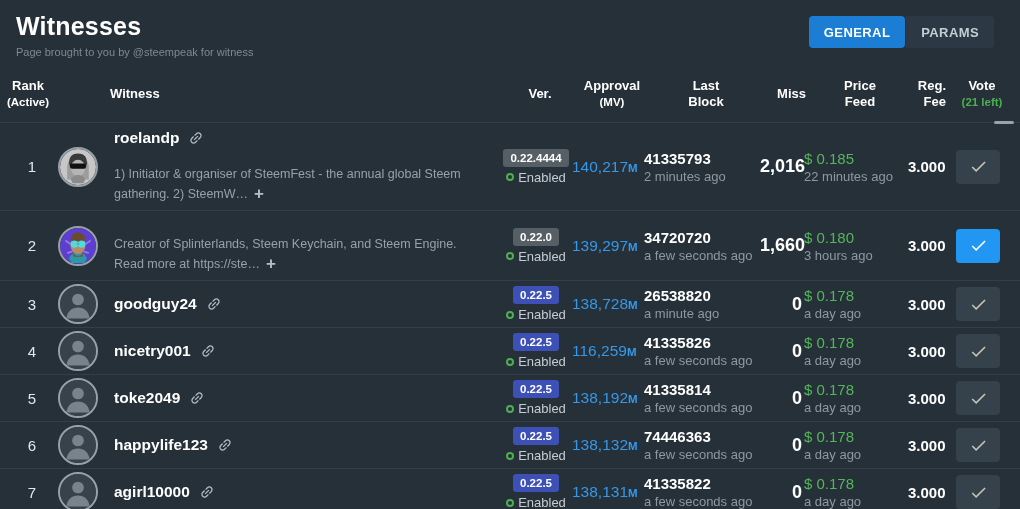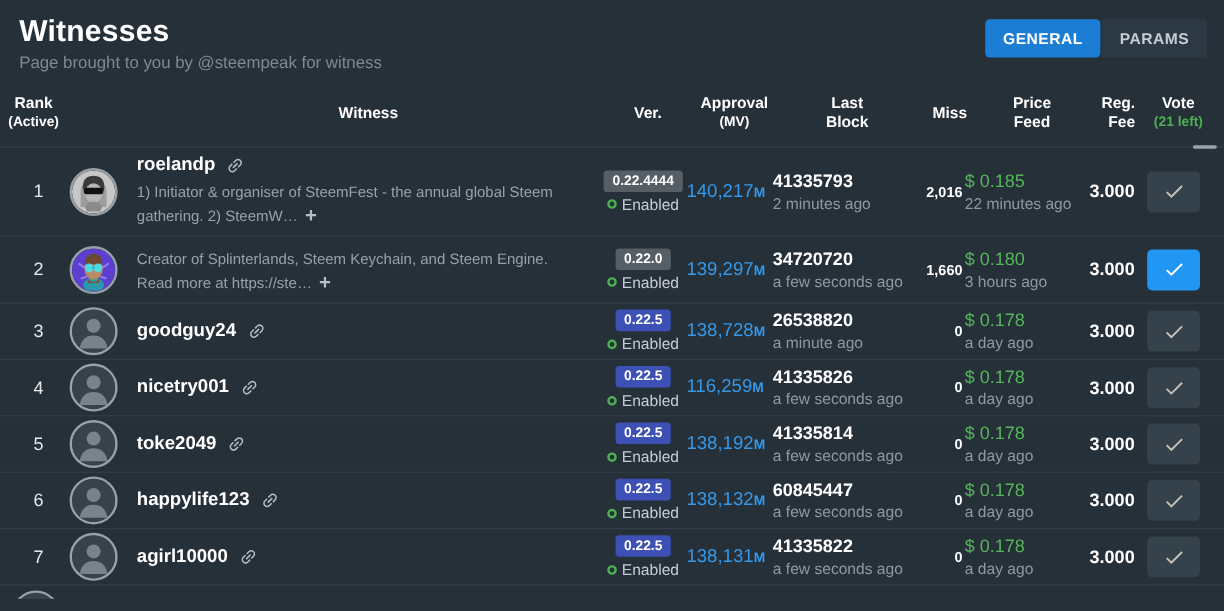--- a/index.html
+++ b/index.html
@@ -17,77 +17,77 @@
     background:var(--bg);
     font-family:"Liberation Sans","DejaVu Sans",sans-serif;
     color:var(--white);
     position:relative;
   }
   .page{width:1020px;height:509px;overflow:hidden;position:relative}
 
   
   .hdr{padding:11px 16px 0;position:relative}
   .hdr h1{font-size:25px;font-weight:700;letter-spacing:.2px;line-height:30px}
-  .hdr .sub{font-size:14px;color:var(--sub);margin-top:3px;line-height:17px}
-  .tabs{position:absolute;top:16px;right:14px;display:flex}
+  .hdr .sub{font-size:11px;color:var(--sub);margin-top:3px;line-height:17px}
+  .tabs{position:absolute;top:16px;right:26px;display:flex}
   .tab{
     border:none;cursor:pointer;height:32px;padding:0 15px;
     font-family:inherit;font-size:13px;font-weight:700;letter-spacing:.4px;
     background:var(--tab-dark);color:var(--tab-dark-text);
   }
   .tab:first-child{border-radius:4px 0 0 4px;margin-right:1px}
   .tab:last-child{border-radius:0 4px 4px 0}
   .tab.active{background:var(--tab-blue);color:#fff;border-radius:4px}
 
   
   .grid{
     display:grid;
     grid-template-columns:48px 58px 1fr 72px 72px 116px 44px 104px 36px 68px;
     align-items:center;
   }
   .thead{padding:17px 4px 12px;position:relative}
   .thead .h{font-size:13px;font-weight:700;line-height:16px;text-align:center}
   .thead .h .small{font-size:11.5px}
-  .thead .h.left{text-align:center}
+  .thead .h.left{text-align:left}
   .thead .h.right{text-align:right;padding-right:2px}
   .thead .h .green{color:var(--enabled-ring);font-weight:700}
   .scroll-hint{position:absolute;right:6px;bottom:-2px;width:20px;height:3px;background:#9aa3a9;border-radius:2px}
 
   .rows .row{border-top:1px solid var(--sep)}
   .row{padding:0 8px}
   .row.short{height:47px}
   .row.tall{padding-top:6px;padding-bottom:6px}
 
   .rank{font-size:15px;color:#e4e8ea;text-align:center}
   .avatar{width:40px;height:40px;border-radius:50%;margin-left:2px;
     border:2px solid var(--ring);background:var(--av-bg);overflow:hidden;cursor:pointer}
   .avatar svg{display:block;width:100%;height:100%}
 
   .witness{padding-right:14px}
   .name-line{display:flex;align-items:center;gap:9px}
   .wname{font-size:15.5px;font-weight:600;color:#fff;cursor:pointer}
   .link-icon{color:#b3bcc2;display:inline-flex;cursor:pointer}
   .link-icon svg{width:16px;height:16px;transform:rotate(-45deg)}
-  .desc{font-size:12.5px;color:var(--desc);line-height:19px;margin-top:4px;max-width:370px}
+  .desc{font-size:12.5px;color:var(--desc);line-height:19px;margin-top:18px;max-width:370px}
   .plus{color:#b6bfc5;font-size:17px;font-weight:700;margin-left:6px;cursor:pointer;display:inline-block;vertical-align:-1px}
 
   .ver{display:flex;flex-direction:column;align-items:center;gap:3px}
   .badge{font-size:11.5px;font-weight:700;color:#fff;background:var(--badge-gray);
     padding:2px 7px;border-radius:3px;line-height:14px}
   .badge.blue{background:var(--badge-blue)}
   .enabled{display:flex;align-items:center;gap:4px;font-size:13px;color:#c6cdd2}
   .ring-icon{width:8px;height:8px;border:2px solid var(--enabled-ring);border-radius:50%;display:inline-block}
 
   .approval{text-align:left;color:var(--approval);font-size:15.5px}
   .approval .mcap{font-size:11.5px;font-weight:700}
 
   .block,.price{text-align:left}
   .bnum{font-size:15px;font-weight:700;line-height:19px}
   .age{font-size:13px;color:var(--age);line-height:17px}
-  .miss{font-size:12px;font-weight:700;text-align:right;padding-right:2px}
+  .miss{font-size:18px;font-weight:700;text-align:right;padding-right:2px}
   .pval{font-size:15px;color:var(--green);line-height:19px}
   .fee{font-size:15px;font-weight:700;text-align:left;padding-right:3px}
 
   .votec{display:flex;justify-content:center}
   .vote-btn{width:44px;height:34px;border:none;border-radius:4px;cursor:pointer;
     background:var(--vote-bg);color:var(--vote-check);display:flex;align-items:center;justify-content:center}
   .vote-btn.voted{background:var(--vote-active);color:#fff}
   .vote-btn svg{width:19px;height:19px}
 
   .peek{border-top:1px solid var(--sep);height:12px;padding:0 8px;overflow:hidden}
@@ -424,21 +424,21 @@
     </div>
     <div class="ver">
       <span class="badge blue">0.22.5</span>
       <span class="enabled">
         <i class="ring-icon"></i>
         <span>Enabled</span>
       </span>
     </div>
     <div class="approval"><span>138,132</span><span class="mcap">M</span></div>
     <div class="block">
-      <div class="bnum">60845447</div>
+      <div class="bnum">74446363</div>
       <div class="age">a few seconds ago</div>
     </div>
     <div class="miss">0</div>
     <div class="price">
       <div class="pval">$ 0.178</div>
       <div class="age">a day ago</div>
     </div>
     <div class="fee">3.000</div>
     <div class="votec">
       <button class="vote-btn">

